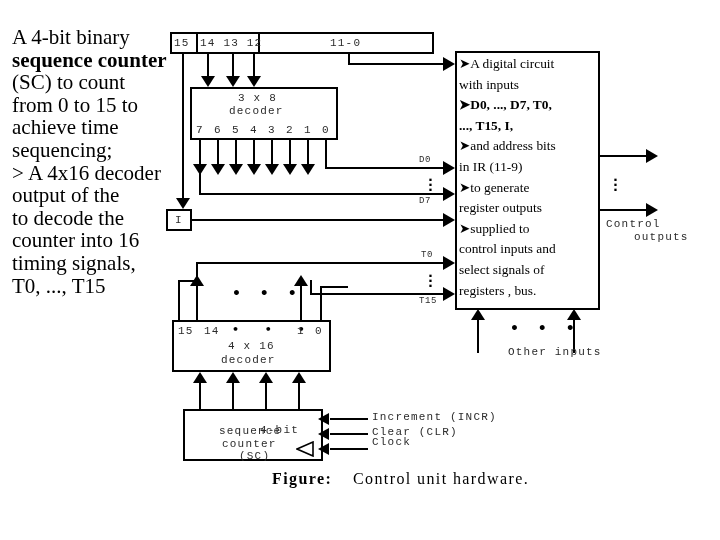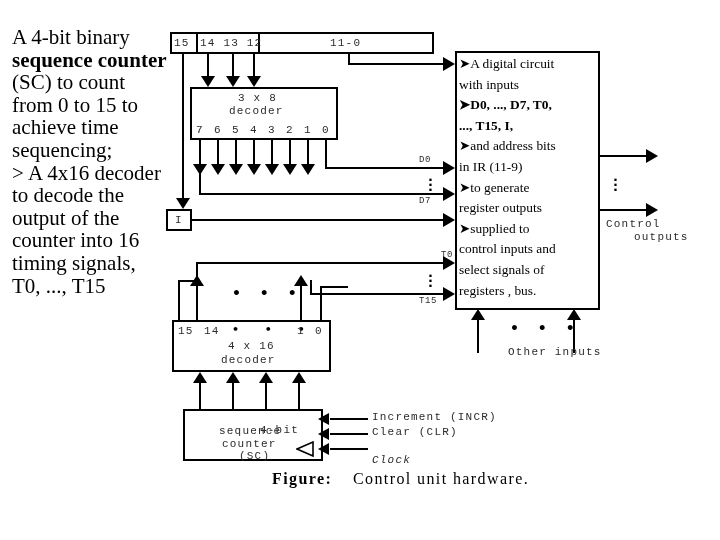--- a/index.html
+++ b/index.html
@@ -149,22 +149,22 @@
 <div id="page">
 
   <div class="left-text">
     <div class="ln">A 4-bit binary</div>
     <div class="ln bold">sequence counter</div>
     <div class="ln">(SC) to count</div>
     <div class="ln">from 0 to 15 to</div>
     <div class="ln">achieve time</div>
     <div class="ln">sequencing;</div>
     <div class="ln">&gt; A 4x16 decoder</div>
+    <div class="ln">output of the</div>
     <div class="ln">to decode the</div>
-    <div class="ln">output of the</div>
     <div class="ln">counter into 16</div>
     <div class="ln">timing signals,</div>
     <div class="ln">T0, ..., T15</div>
   </div>
 
 
   <div class="box" style="left:170px; top:32px; width:264px; height:22px;"></div>
 
   <div class="vline" style="left:196px; top:32px; height:22px;"></div>
   <div class="vline" style="left:258px; top:32px; height:22px;"></div>
@@ -232,21 +232,21 @@
   <div class="hline" style="left:196px; top:262px; width:251px;"></div>
   <div class="vline" style="left:196px; top:262px; height:18px;"></div>
   <div class="ah ah-right" style="left:443px; top:256px;"></div>
 
   <div class="hline" style="left:310px; top:293px; width:137px;"></div>
   <div class="vline" style="left:310px; top:280px; height:15px;"></div>
   <div class="ah ah-right" style="left:443px; top:287px;"></div>
 
   <div class="mono small" style="left:419px; top:155px;">D0</div>
   <div class="mono small" style="left:419px; top:196px;">D7</div>
-  <div class="mono small" style="left:441px; top:250px;">T0</div>
+  <div class="mono small" style="left:421px; top:250px;">T0</div>
   <div class="mono small" style="left:419px; top:296px;">T15</div>
 
   <div class="vdots" style="left:428px; top:174px;">
     <span>.</span>
       <span>.</span>
       <span>.</span>
   </div>
   <div class="vdots" style="left:428px; top:270px;">
     <span>.</span>
       <span>.</span>
@@ -329,21 +329,21 @@
   <div class="hline" style="left:330px; top:418px; width:38px;"></div>
   <div class="ah ah-left" style="left:318px; top:413px;"></div>
   <div class="mono" style="left:372px; top:411px;">Increment (INCR)</div>
 
   <div class="hline" style="left:330px; top:433px; width:38px;"></div>
   <div class="ah ah-left" style="left:318px; top:428px;"></div>
   <div class="mono" style="left:372px; top:426px;">Clear (CLR)</div>
 
   <div class="hline" style="left:330px; top:448px; width:38px;"></div>
   <div class="ah ah-left" style="left:318px; top:443px;"></div>
-  <div class="mono" style="left:372px; top:454px;font-style:italic;">Clock</div>
+  <div class="mono" style="left:372px; top:436px;">Clock</div>
 
   <svg width="20" height="16" style="position:absolute; left:296px; top:441px;">
     <polygon points="1,8 17,1 17,15" fill="#ffffff" stroke="#000000" stroke-width="1.6"></polygon>
   </svg>
 
   <div class="caption">
     <span class="cap-bold">Figure:</span>
     <span style="display:inline-block; width:10px;"></span>
     <span>Control unit hardware.</span>
   </div>

